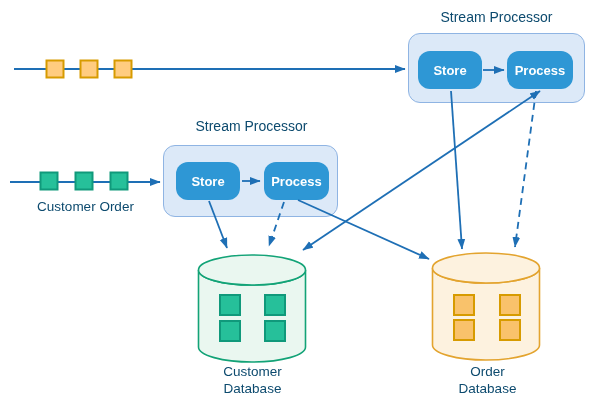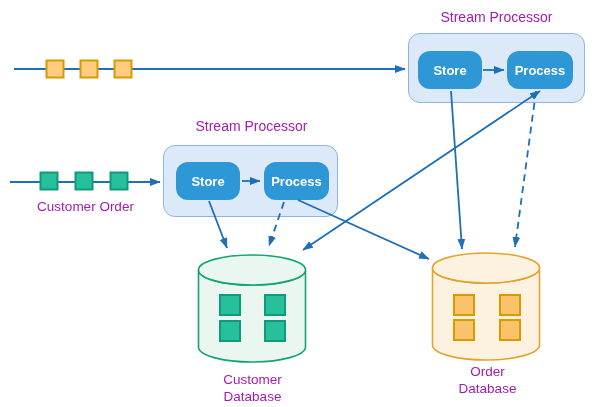--- a/index.html
+++ b/index.html
@@ -10,21 +10,21 @@
   }
   .abs{position:absolute;text-align:center;}
   .proc-container{
     background:#dce9f8;border:1.3px solid #8fb4e3;border-radius:12px;
   }
   .node{
     background:#2e97d5;border-radius:12px;color:#ffffff;font-weight:bold;
     font-size:13px;display:flex;align-items:center;justify-content:center;
   }
   .lbl{
-    color:#a21caf;font-size:13.5px;text-align:center;line-height:17px;white-space:nowrap;
+    color:#0c4a6e;font-size:13.5px;text-align:center;line-height:17px;white-space:nowrap;
   }
   .proc-title{font-size:14px;}
   svg.overlay{position:absolute;left:0;top:0;width:600px;height:407px;pointer-events:none;}
   .conn{stroke:#1e6fb5;stroke-width:1.8;fill:none;}
   .dashed{stroke-dasharray:7,5;}
 </style>
 </head>
 <body>
 
 <div class="canvas">
@@ -34,21 +34,21 @@
   <div class="abs lbl proc-title" style="left:408px;top:9px;width:177px;">Stream Processor</div>
   <div class="abs proc-container" style="left:408px;top:33px;width:177px;height:70px;"></div>
   <div class="abs node" style="left:418px;top:51px;width:64px;height:38px;">Store</div>
   <div class="abs node" style="left:507px;top:51px;width:66px;height:38px;">Process</div>
 
   <div class="abs lbl proc-title" style="left:163px;top:118px;width:177px;">Stream Processor</div>
   <div class="abs proc-container" style="left:163px;top:145px;width:175px;height:72px;"></div>
   <div class="abs node" style="left:176px;top:162px;width:64px;height:38px;">Store</div>
   <div class="abs node" style="left:264px;top:162px;width:65px;height:38px;">Process</div>
 
-  <div class="abs lbl" style="left:180px;top:363px;width:145px;margin-top:8px;">
+  <div class="abs lbl" style="left:180px;top:363px;width:145px;">
     <span style="display:block;">Customer</span>
     <span style="display:block;">Database</span>
   </div>
   <div class="abs lbl" style="left:415px;top:363px;width:145px;">
     <span style="display:block;">Order</span>
     <span style="display:block;">Database</span>
   </div>
 
   <svg class="overlay" viewBox="0 0 600 407" xmlns="http://www.w3.org/2000/svg">
     <defs>

